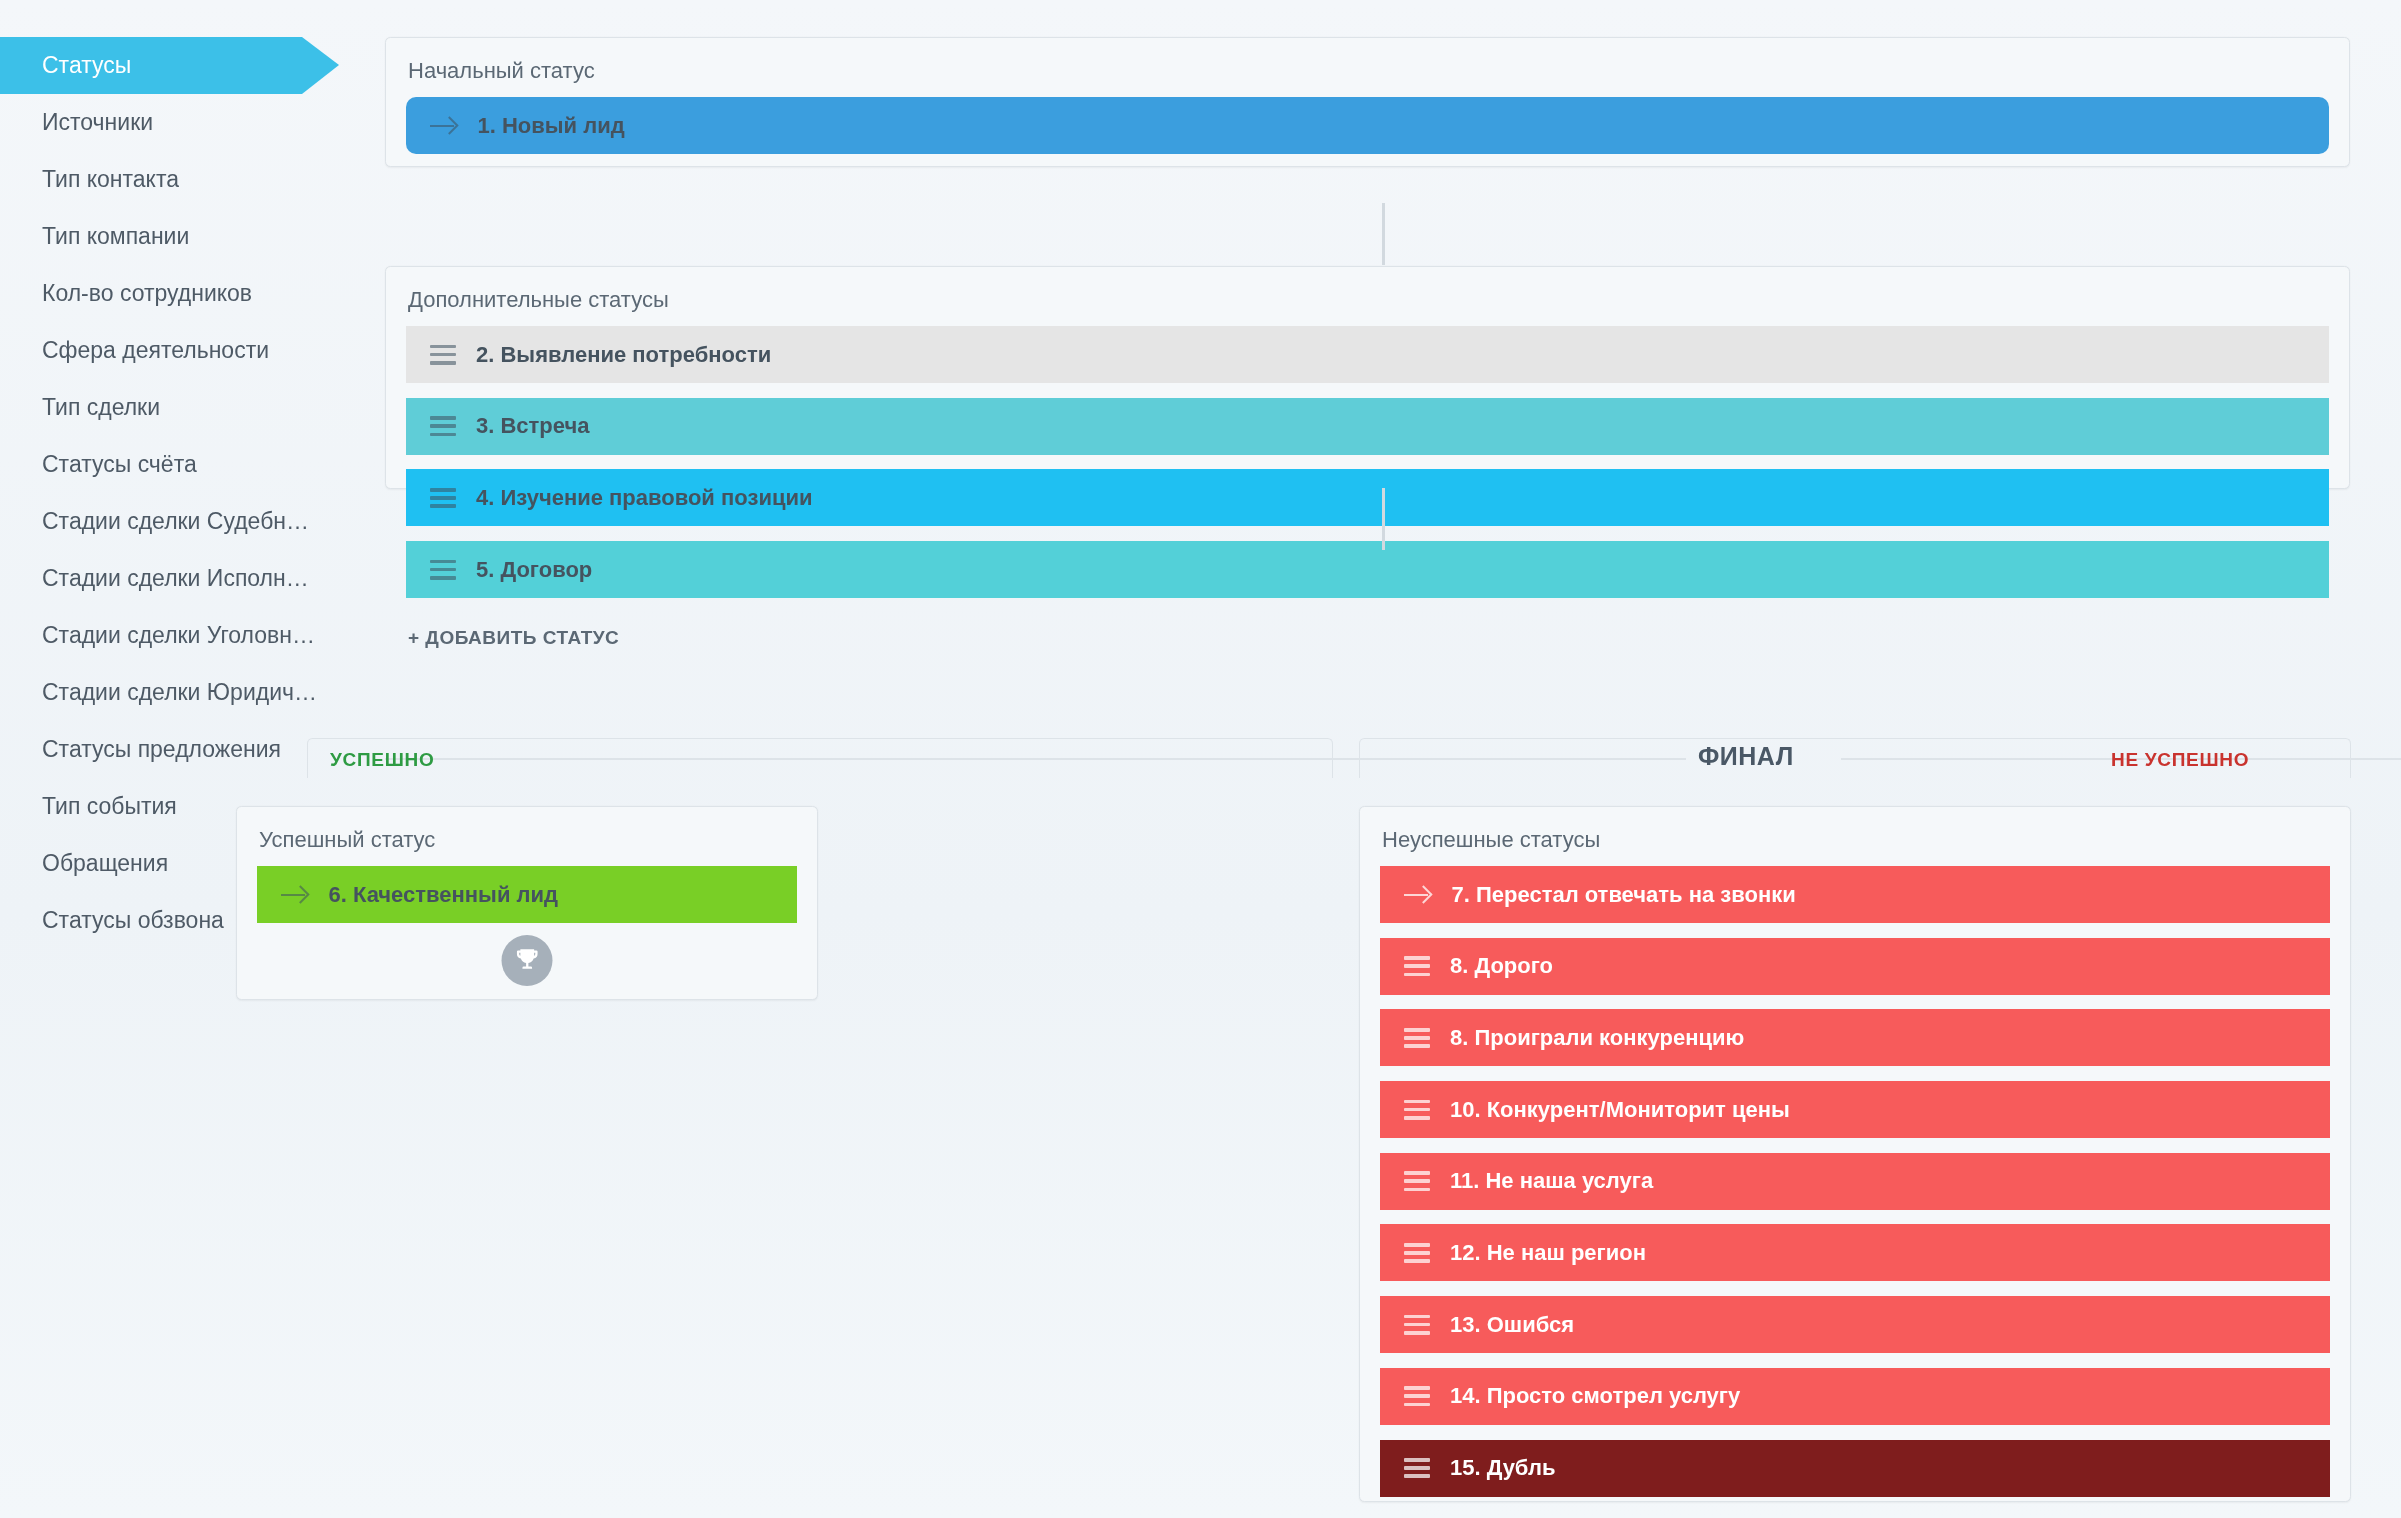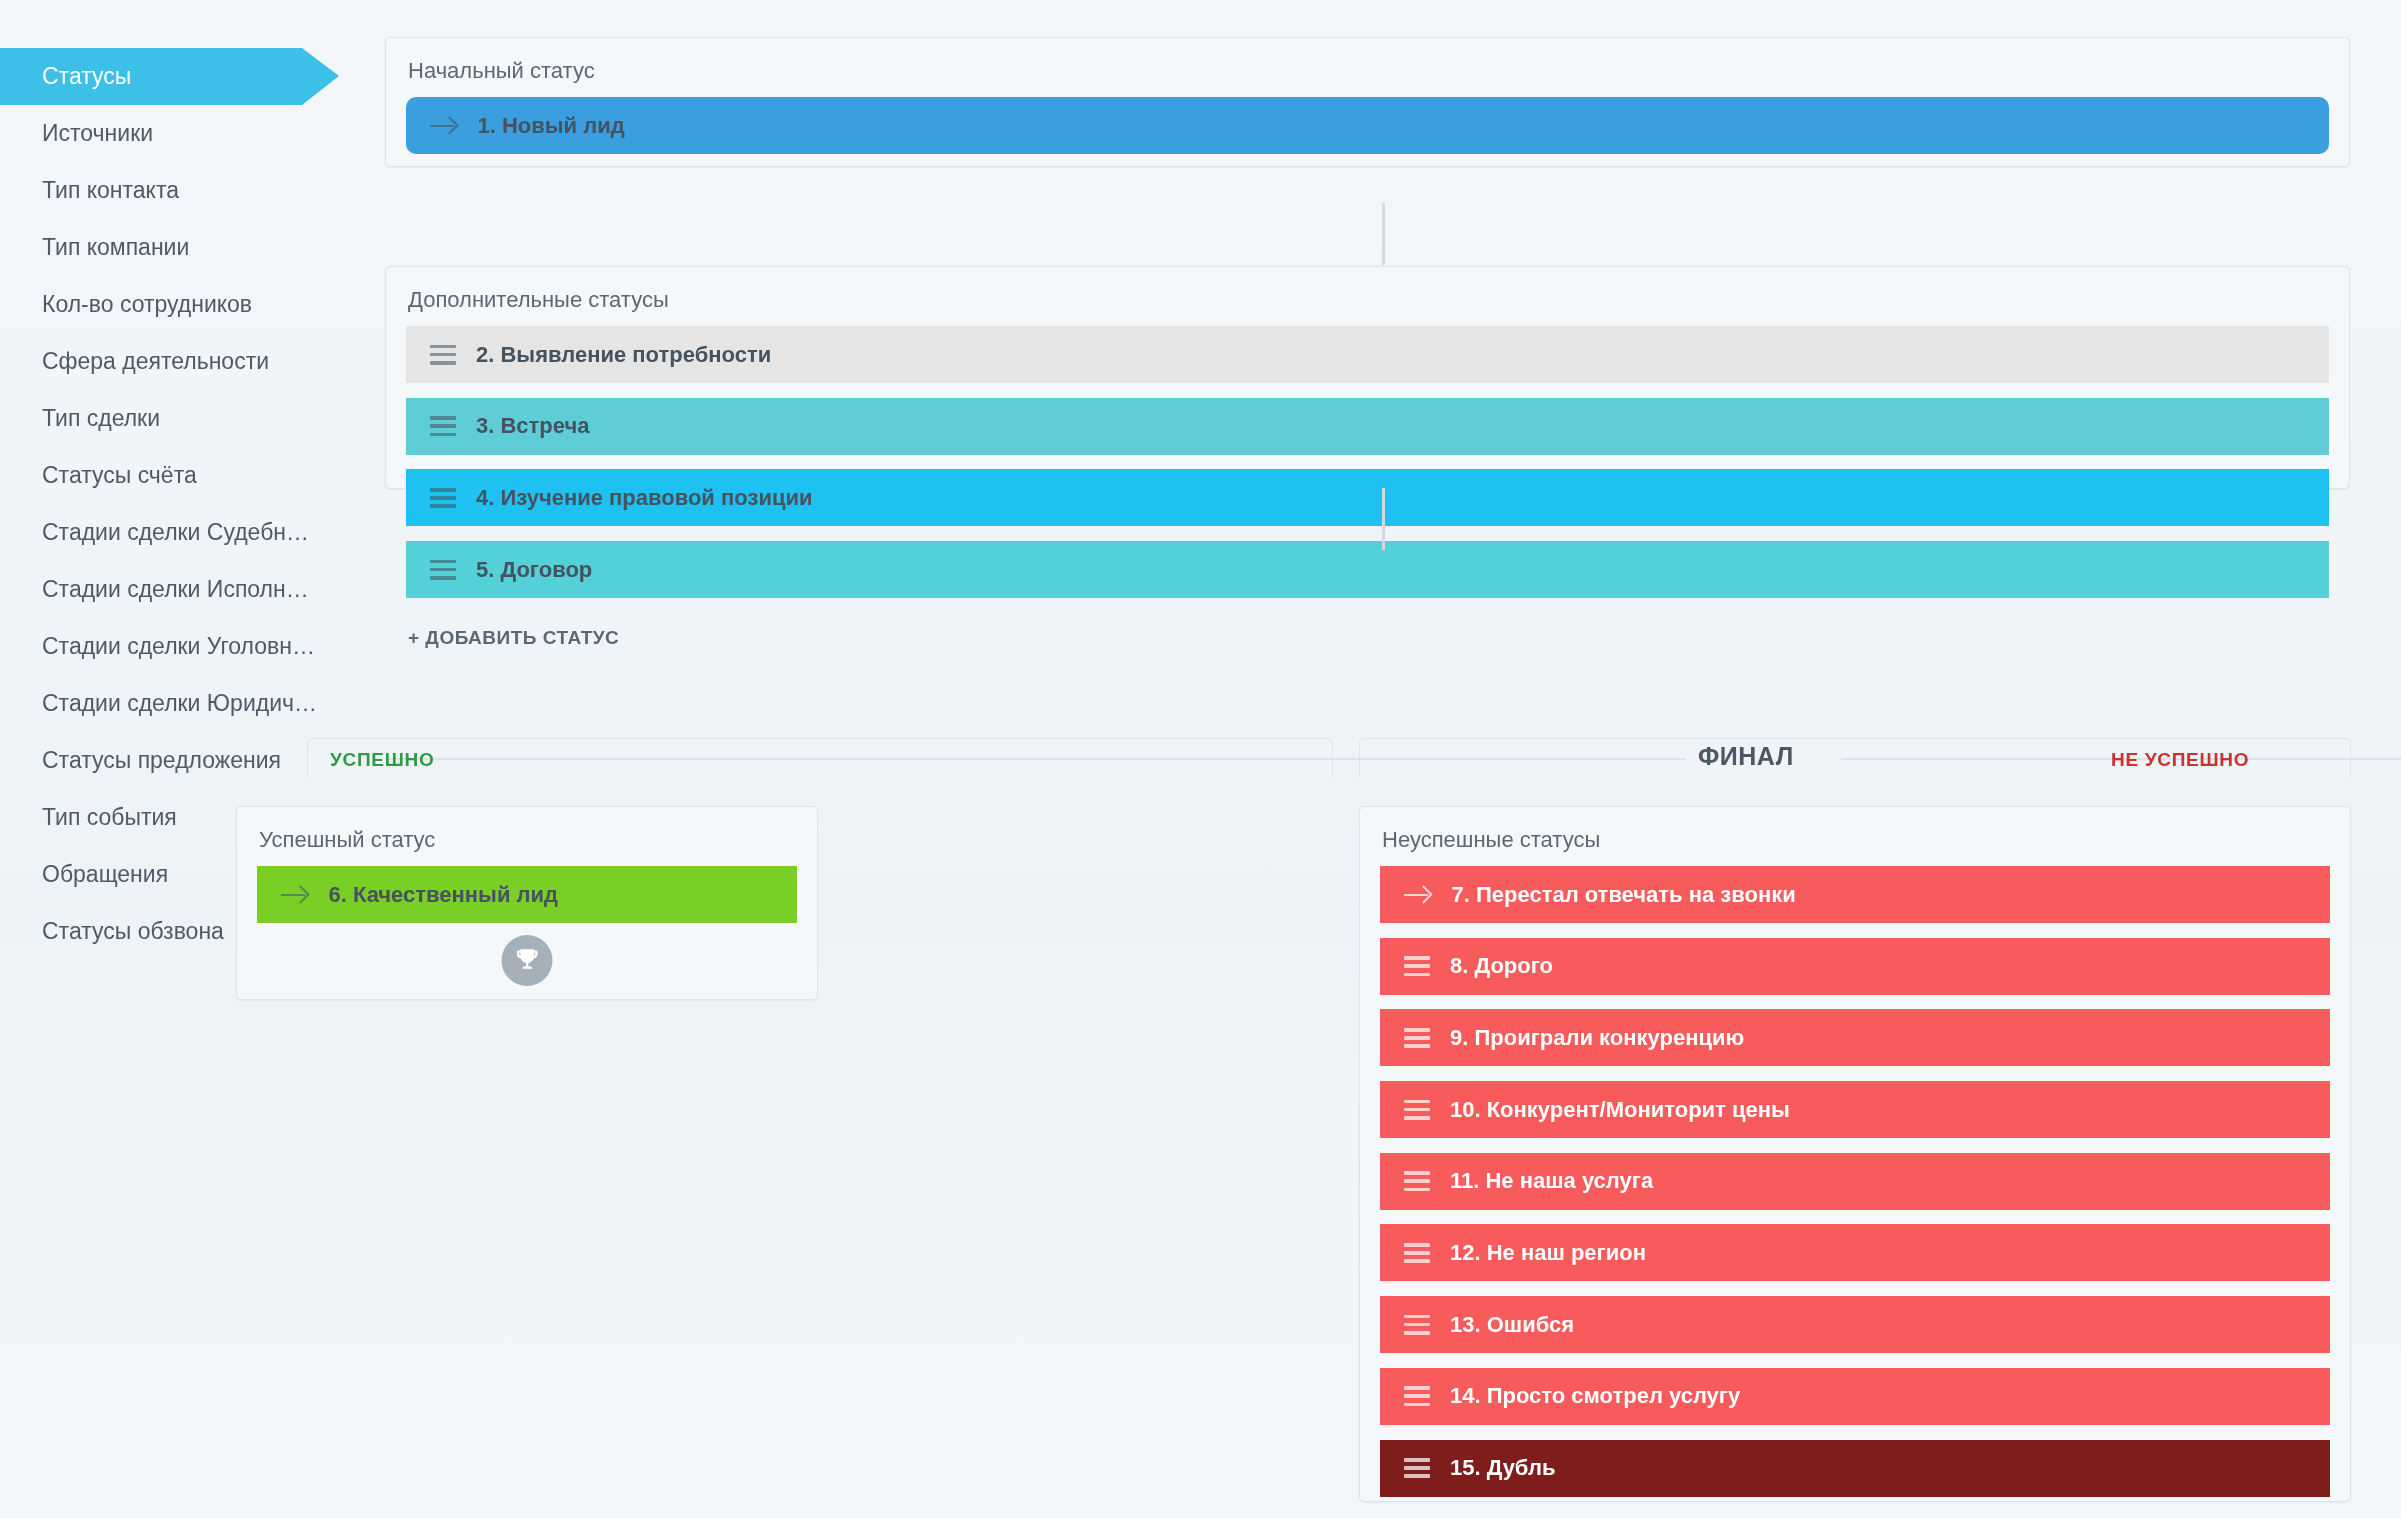--- a/index.html
+++ b/index.html
@@ -16,21 +16,21 @@
     height: 1519px;
     background: linear-gradient(180deg, #f4f7fa 0%, #eef3f7 60%, #f3f7fa 100%);
   }
 
   
   #sidebar {
     position: absolute;
     left: 0; top: 0;
     width: 385px;
     height: 1519px;
-    padding-top: 48px;
+    padding-top: 37px;
   }
   .side-item {
     position: relative;
     height: 57px;
     display: flex;
     align-items: center;
     padding-left: 42px;
     font-size: 23px;
     color: #4e5a66;
     white-space: nowrap;
@@ -359,21 +359,21 @@
               <i></i>
             </span>
             <span class="bar-text">8. Дорого</span>
           </div>
           <div class="status-bar red" style="background: rgb(247, 91, 91);">
             <span class="ico ico-drag">
               <i></i>
               <i></i>
               <i></i>
             </span>
-            <span class="bar-text">9. Проиграли конкуренцию</span>
+            <span class="bar-text">8. Проиграли конкуренцию</span>
           </div>
           <div class="status-bar red" style="background: rgb(247, 91, 91);">
             <span class="ico ico-drag">
               <i></i>
               <i></i>
               <i></i>
             </span>
             <span class="bar-text">10. Конкурент/Мониторит цены</span>
           </div>
           <div class="status-bar red" style="background: rgb(247, 91, 91);">

